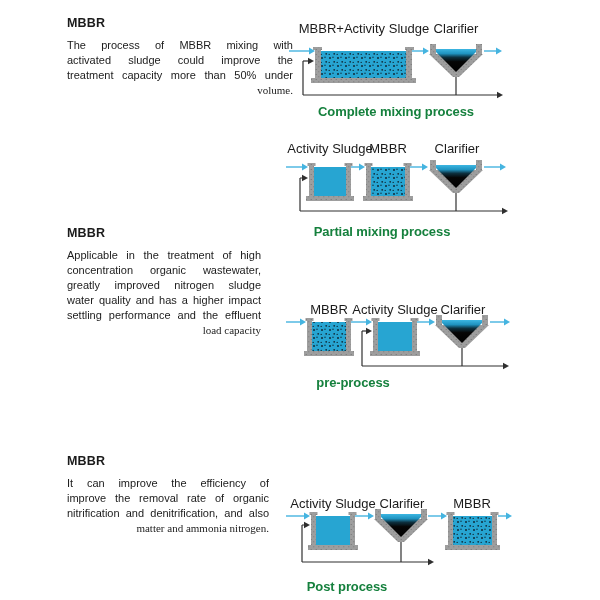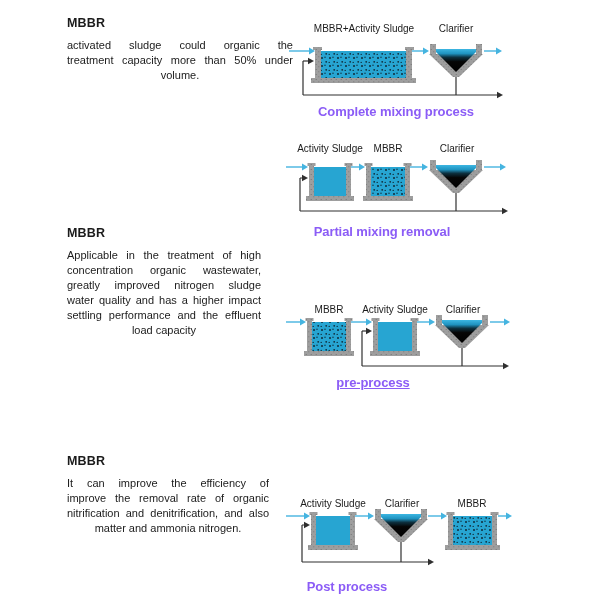--- a/index.html
+++ b/index.html
@@ -5,25 +5,25 @@
   html,body { margin:0; padding:0; background:#ffffff; }
   body { width:600px; height:600px; font-family:"Liberation Sans",sans-serif; }
   .canvas { position:relative; width:600px; height:600px; overflow:hidden; background:#fff; color:var(--text,#1b1b1b);margin-top:8px; }
 
   
   .textblock { position:absolute; }
   .textblock h3 { margin:0 0 8px 0; font-size:12.5px; line-height:14px; font-weight:bold; letter-spacing:.2px; }
   .para { font-size:11px; }
   .para div { line-height:15px; white-space:nowrap; }
   .jline { text-align:justify; text-align-last:justify; white-space:normal !important; height:15px; overflow:hidden; }
-  .lline { text-align:center; }
+  .lline { text-align:right;font-family:Liberation Serif, serif; }
 
   
-  .ulabel { position:absolute; transform:translateX(-50%); font-size:10px; line-height:10px; white-space:nowrap; color:var(--text,#1b1b1b); }
-  .caption { position:absolute; transform:translateX(-50%); font-size:13px; line-height:13px; font-weight:bold; letter-spacing:-.1px; white-space:nowrap; color:#8b5cf6; }
+  .ulabel { position:absolute; transform:translateX(-50%); font-size:13px; line-height:10px; white-space:nowrap; color:var(--text,#1b1b1b); }
+  .caption { position:absolute; transform:translateX(-50%); font-size:13px; line-height:13px; font-weight:bold; letter-spacing:-.1px; white-space:nowrap; color:#15803d; }
 
   svg.art { position:absolute; left:0; top:0; }
   .flow  { stroke:var(--flow-line,#45b4e0); stroke-width:1.4; fill:none; }
   .fhead { fill:var(--flow-line,#45b4e0); stroke:none; }
   .rline { stroke:var(--return-line,#2f2f2f); stroke-width:1.2; fill:none; }
   .rhead { fill:var(--return-line,#2f2f2f); stroke:none; }
   .wall  { fill:url(#wallP); }
   .liq   { fill:var(--liquid,#27a5d2); }
   .media { fill:url(#mediaP); }
   .cgrad { fill:url(#clarG); }
@@ -33,21 +33,22 @@
   .mdot  { fill:var(--media-dot,#0e2a38); }
 </style>
 </head>
 <body>
 
 <div class="canvas">
 
   <div class="textblock" style="left:67px; top:8px; width:226px;">
     <h3>MBBR</h3>
     <div class="para">
-      <div class="jline">activated sludge could organic the</div>
+      <div class="jline">The process of MBBR mixing with</div>
+      <div class="jline">activated sludge could improve the</div>
       <div class="jline">treatment capacity more than 50% under</div>
       <div class="lline">volume.</div>
     </div>
   </div>
 
   <div class="textblock" style="left:67px; top:218px; width:194px;">
     <h3>MBBR</h3>
     <div class="para">
       <div class="jline">Applicable in the treatment of high</div>
       <div class="jline">concentration organic wastewater,</div>
@@ -263,17 +264,17 @@
 
   <div class="ulabel" style="left:329px; top:297px;">MBBR</div>
   <div class="ulabel" style="left:395px; top:297px;">Activity Sludge</div>
   <div class="ulabel" style="left:463px; top:297px;">Clarifier</div>
 
   <div class="ulabel" style="left:333px; top:491px;">Activity Sludge</div>
   <div class="ulabel" style="left:402px; top:491px;">Clarifier</div>
   <div class="ulabel" style="left:472px; top:491px;">MBBR</div>
 
   <div class="caption" style="left:396px; top:97px;">Complete mixing process</div>
-  <div class="caption" style="left:382px; top:217px;">Partial mixing removal</div>
-  <div class="caption" style="left:373px; top:368px;text-decoration:underline;">pre-process</div>
+  <div class="caption" style="left:382px; top:217px;">Partial mixing process</div>
+  <div class="caption" style="left:353px; top:368px;">pre-process</div>
   <div class="caption" style="left:347px; top:572px;">Post process</div>
 
 </div>
 
 </body></html>

